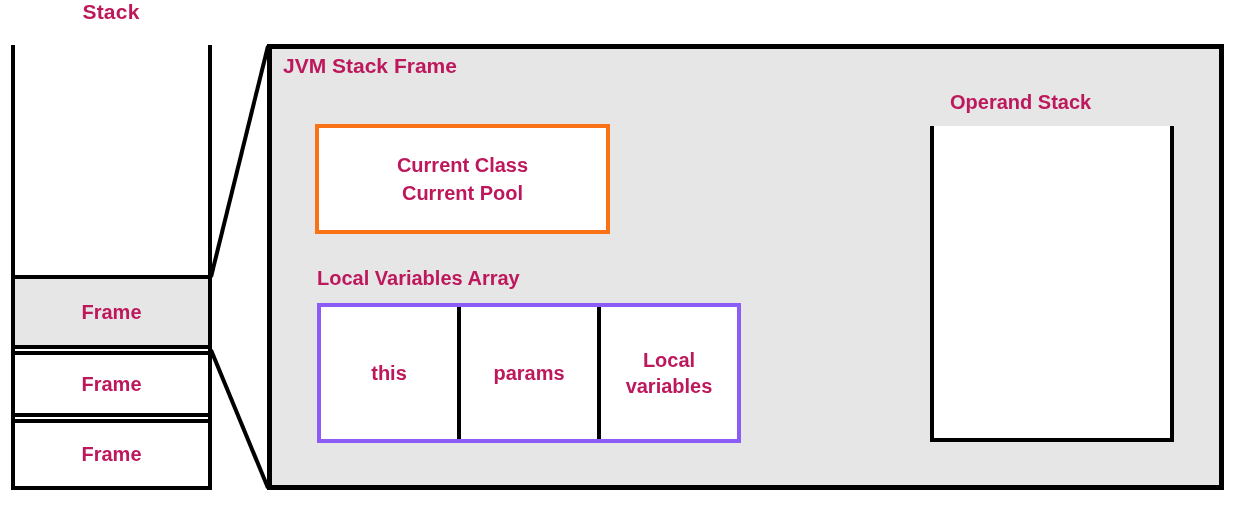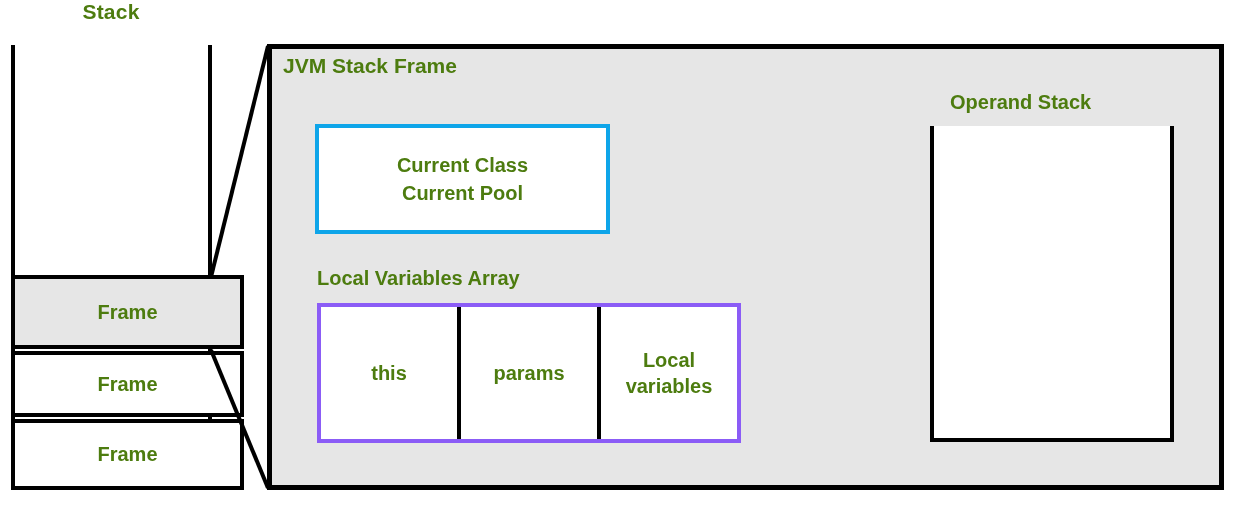--- a/index.html
+++ b/index.html
@@ -7,38 +7,38 @@
     padding: 0;
     background: #ffffff;
     font-family: "Liberation Sans", "DejaVu Sans", sans-serif;
   }
   .canvas {
     position: relative;
     width: 1239px;
     height: 511px;
     background: #ffffff;
     overflow: hidden;
-    color: #4d7c0f;
+    color: #be185d;
   }
   .abs { position: absolute; box-sizing: border-box; }
 
   
   .stack-title {
     left: 0; top: 13; width: 222px;
     text-align: center;
     font-size: 21px; font-weight: 700;
     letter-spacing: 0.2px;
   }
   .stack-walls {
     left: 11px; top: 45px; width: 201px; height: 445px;
     border-left: 4px solid #000;
     border-right: 4px solid #000;
   }
   .frame-box {
-    left: 11px; width: 233px;
+    left: 11px; width: 201px;
     border: 4px solid #000;
     background: #ffffff;
     display: flex; align-items: center; justify-content: center;
     font-size: 20px; font-weight: 700;
   }
   .frame-1 { top: 275px; height: 74px; }
   .frame-2 { top: 351px; height: 66px; }
   .frame-3 { top: 419px; height: 71px; }
 
   
@@ -49,21 +49,21 @@
     left: 267px; top: 44px; width: 957px; height: 446px;
     border: 5px solid #000;
     padding-left: 23px;
   }
   .jvm-title {
     left: 11px; top: 5px;
     font-size: 21px; font-weight: 700;
   }
   .cp-box {
     left: 43px; top: 75px; width: 295px; height: 110px;
-    border: 4px solid #0ea5e9;
+    border: 4px solid #f97316;
     background: #ffffff;
     display: flex; flex-direction: column;
     align-items: center; justify-content: center;
     font-size: 20px; font-weight: 700; line-height: 28px;
     text-align: center;
   }
   .cp-box span { display: block; }
   .lva-label {
     left: 45px; top: 218px;
     font-size: 20px; font-weight: 700;

